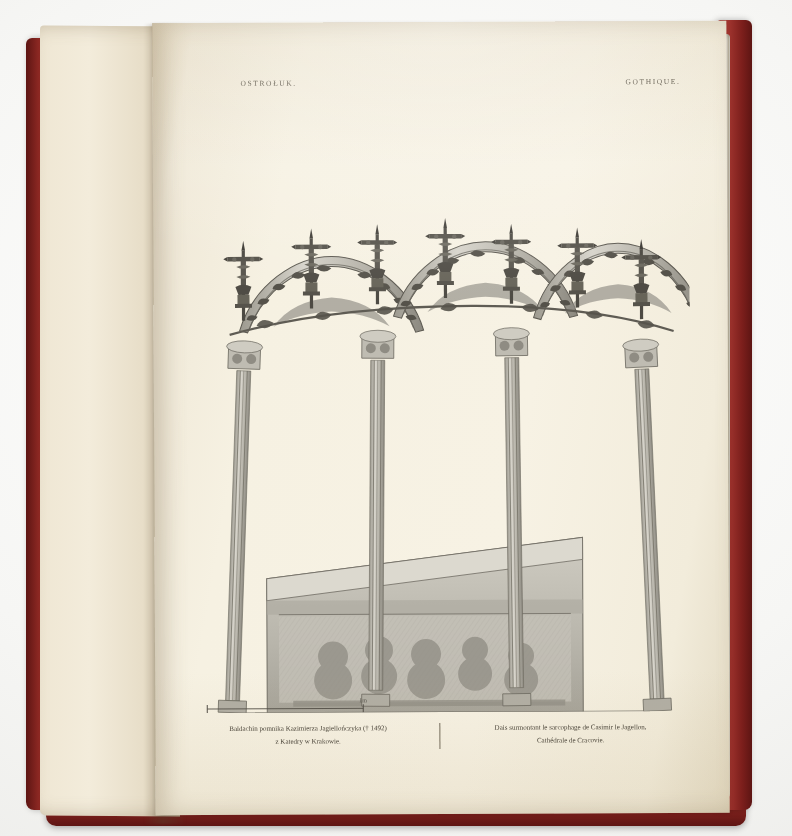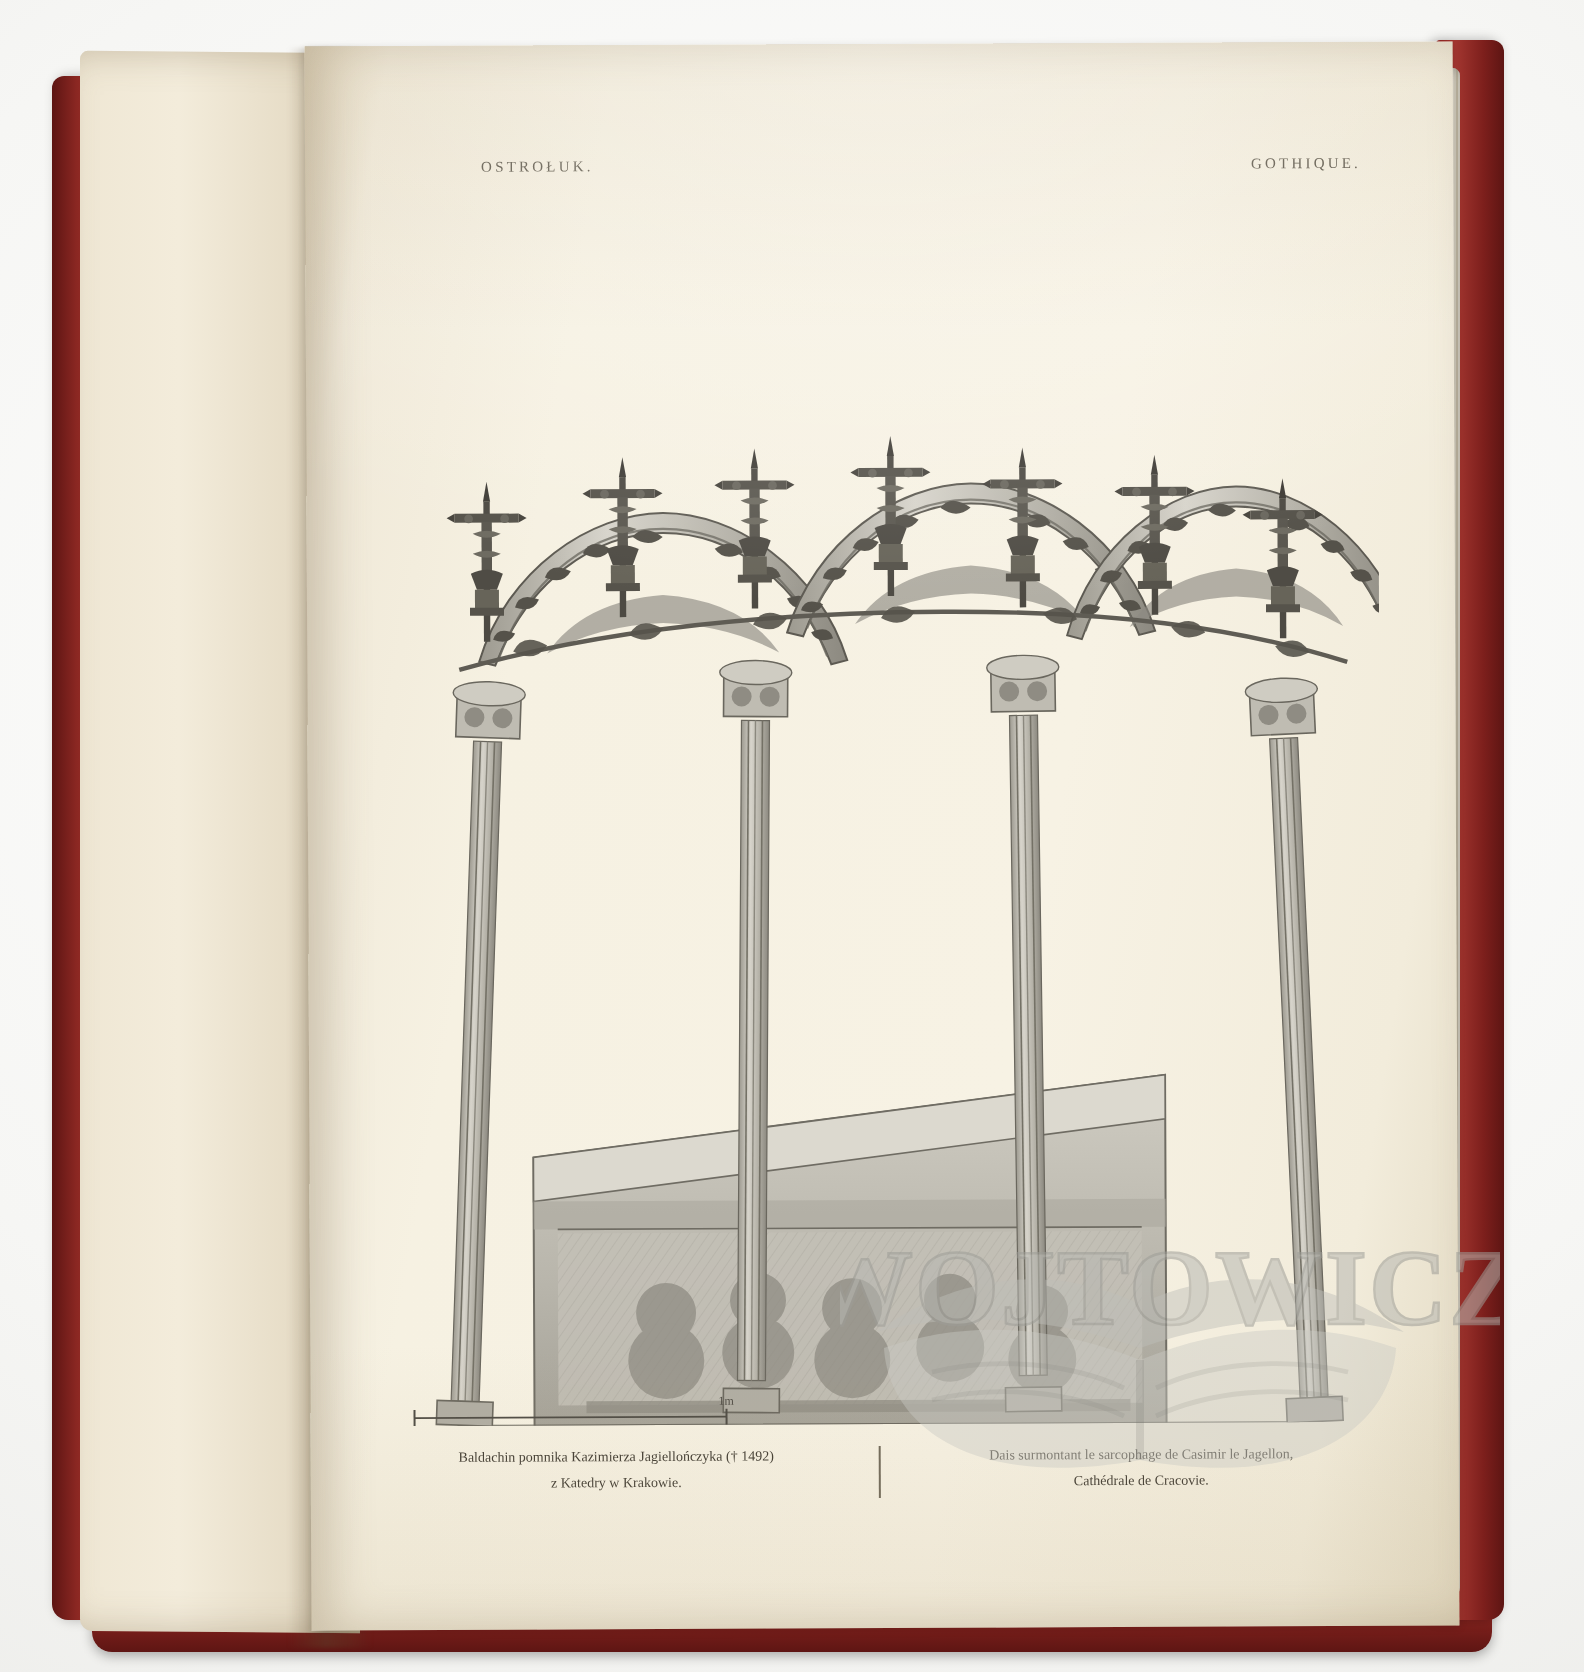--- a/index.html
+++ b/index.html
@@ -450,32 +450,14 @@
           <div class="caption">
             <div>Dais surmontant le sarcophage de Casimir le Jagellon,</div>
             <div>Cathédrale de Cracovie.</div>
           </div>
         </div>
 
       </div>
     </div>
   </div>
 
-  <div class="watermark">
-    <svg width="330" height="190" viewBox="0 0 330 190">
-      <g>
-        <path d="M18,96 C60,66 108,62 150,82 C192,62 240,66 282,96
-                 C242,86 196,88 150,104 C104,88 58,86 18,96 Z" fill="#bdbdb7" opacity=".85"></path>
-        <path d="M22,104 C62,90 106,92 150,110 C194,92 238,90 278,104
-                 C276,140 238,176 150,160 C62,176 24,140 22,104 Z" fill="#c9c9c3" opacity=".8"></path>
-        <path d="M150,110 L150,160" stroke="#a9a9a3" stroke-width="4" fill="none" opacity=".9"></path>
-        <g stroke="#aeaea8" stroke-width="2.4" fill="none" opacity=".8">
-          <path d="M46,116 C80,108 116,112 142,124"></path>
-          <path d="M46,130 C80,122 116,126 142,138"></path>
-          <path d="M158,124 C184,112 220,108 254,116"></path>
-          <path d="M158,138 C184,126 220,122 254,130"></path>
-        </g>
-      </g>
-      <text x="162" y="92" text-anchor="middle" font-family="Liberation Serif, serif" font-size="54" font-weight="bold" fill="#b8b8b2" stroke="#9d9d97" stroke-width="1.2" letter-spacing="1">WOJTOWICZ</text>
-    </svg>
-  </div>
 
 </div>
 
 </body></html>

